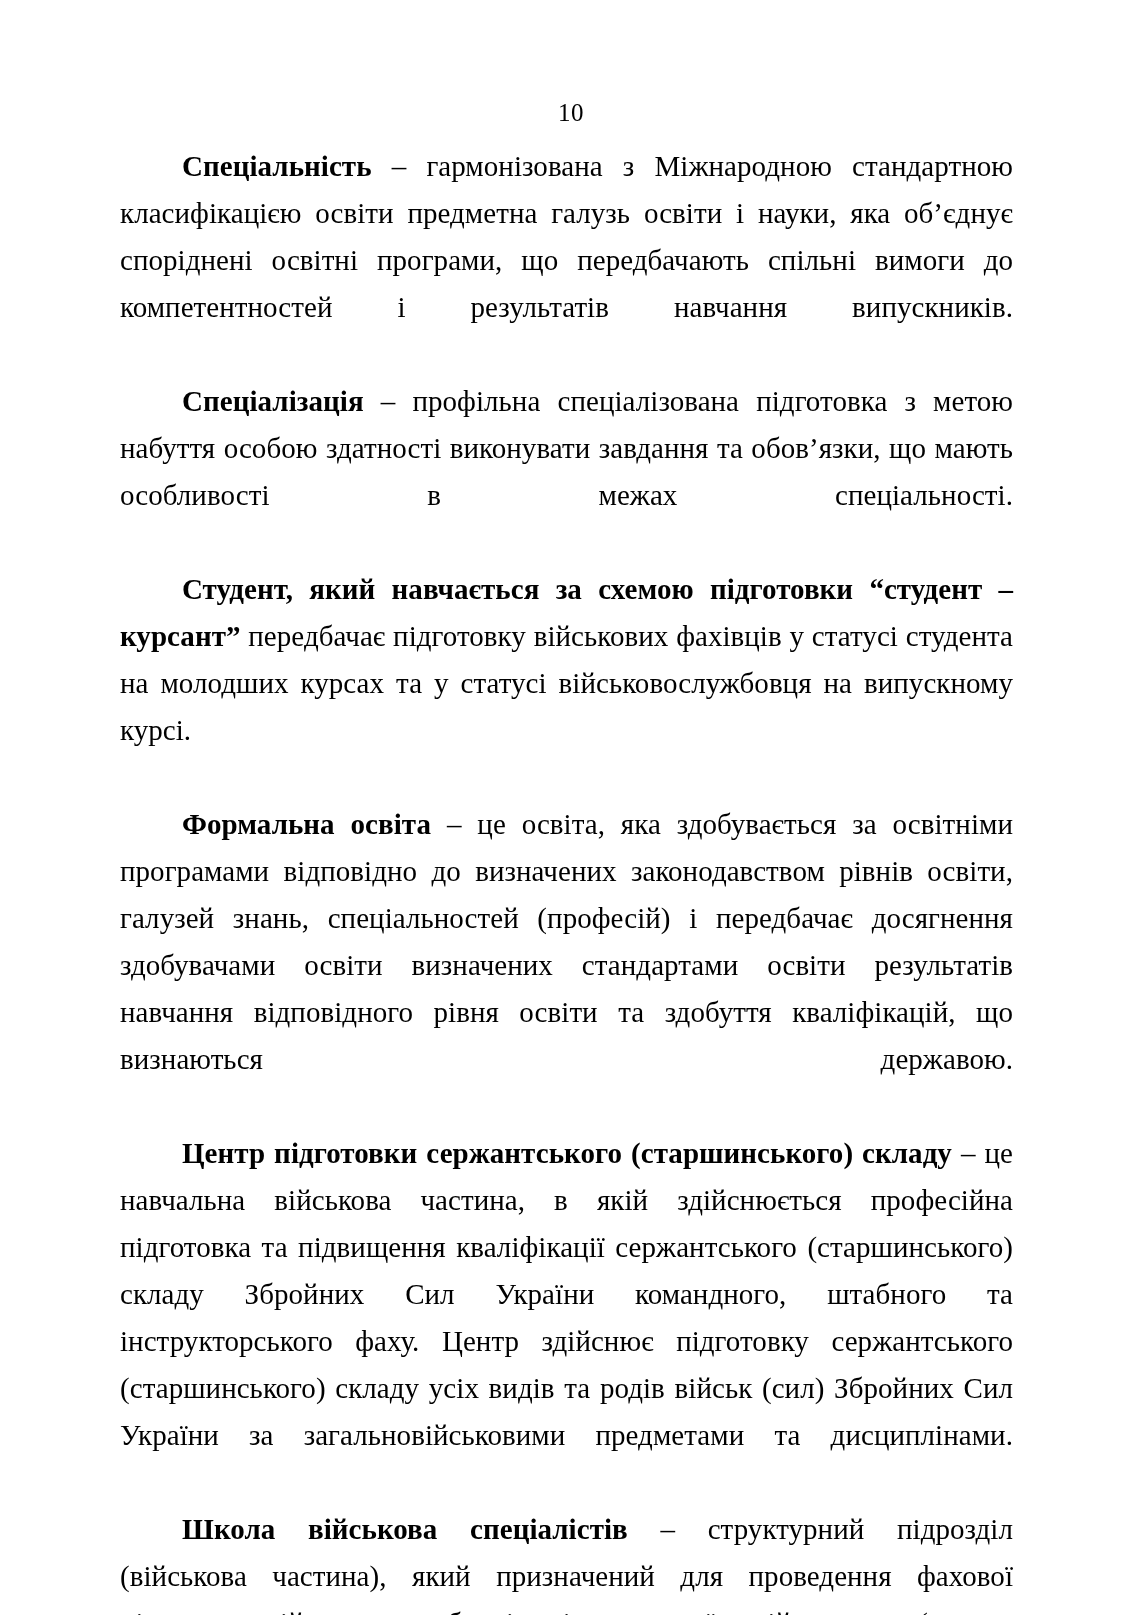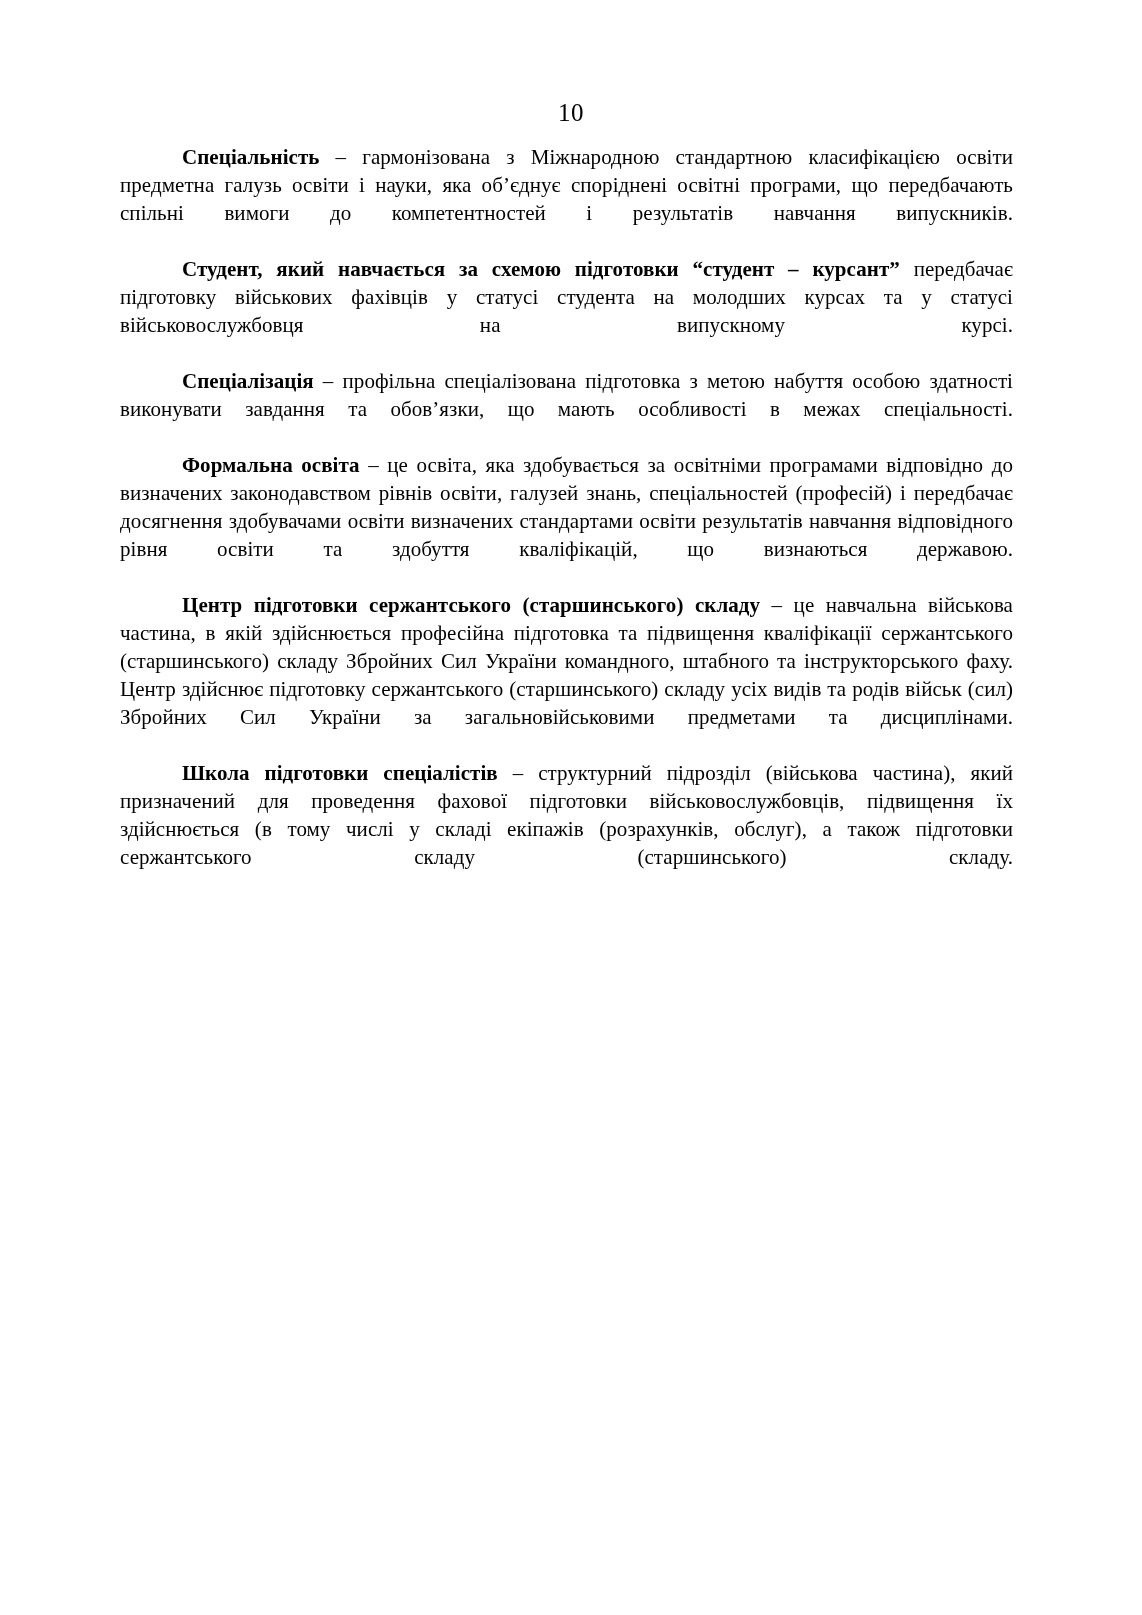--- a/index.html
+++ b/index.html
@@ -42,22 +42,22 @@
     left: 120px;
     width: 893px;
   }
 
   p.para {
     margin: 0;
     padding: 0;
     text-align: justify;
     text-justify: inter-word;
     text-indent: 62px;
-    font-size: 21px;
-    line-height: 28px;
+    font-size: 29px;
+    line-height: 47px;
     letter-spacing: 0.05px;
     word-spacing: 0.2px;
     hyphens: none;
   }
 
   p.para .term {
     font-weight: bold;
   }
 
   
@@ -71,26 +71,26 @@
 <body>
 
 <div id="page">
 
   <div id="page-number">10</div>
 
   <div id="body-text">
 
     <p class="para"><span class="term">Спеціальність</span><span class="def"> – гармонізована з Міжнародною стандартною класифікацією освіти предметна галузь освіти і науки, яка об’єднує споріднені освітні програми, що передбачають спільні вимоги до компетентностей і результатів навчання випускників.</span></p>
 
+    <p class="para"><span class="term">Спеціалізація</span><span class="def"> – профільна спеціалізована підготовка з метою набуття особою здатності виконувати завдання та обов’язки, що мають особливості в межах спеціальності.</span></p>
+
     <p class="para"><span class="term">Студент, який навчається за схемою підготовки “студент – курсант”</span><span class="def"> передбачає підготовку військових фахівців у статусі студента на молодших курсах та у статусі військовослужбовця на випускному курсі.</span></p>
-
-    <p class="para"><span class="term">Спеціалізація</span><span class="def"> – профільна спеціалізована підготовка з метою набуття особою здатності виконувати завдання та обов’язки, що мають особливості в межах спеціальності.</span></p>
 
 
 
     <p class="para"><span class="term">Формальна освіта</span><span class="def"> – це освіта, яка здобувається за освітніми програмами відповідно до визначених законодавством рівнів освіти, галузей знань, спеціальностей (професій) і передбачає досягнення здобувачами освіти визначених стандартами освіти результатів навчання відповідного рівня освіти та здобуття кваліфікацій, що визнаються державою.</span></p>
 
     <p class="para"><span class="term">Центр підготовки сержантського (старшинського) складу</span><span class="def"> – це навчальна військова частина, в якій здійснюється професійна підготовка та підвищення кваліфікації сержантського (старшинського) складу Збройних Сил України командного, штабного та інструкторського фаху. Центр здійснює підготовку сержантського (старшинського) складу усіх видів та родів військ (сил) Збройних Сил України за загальновійськовими предметами та дисциплінами.</span></p>
 
-    <p class="para"><span class="term">Школа підготовки спеціалістів</span><span class="def"> – структурний підрозділ (військова частина), який призначений для проведення фахової підготовки військовослужбовців, підвищення їх здійснюється (в тому числі у складі екіпажів (розрахунків, обслуг), а також підготовки сержантського складу (старшинського) складу.</span></p>
+    <p class="para"><span class="term">Школа військова спеціалістів</span><span class="def"> – структурний підрозділ (військова частина), який призначений для проведення фахової підготовки військовослужбовців, підвищення їх здійснюється (в тому числі у складі екіпажів (розрахунків, обслуг), а також підготовки сержантського складу (старшинського) складу.</span></p>
 
   </div>
 </div>
 
 </body></html>

